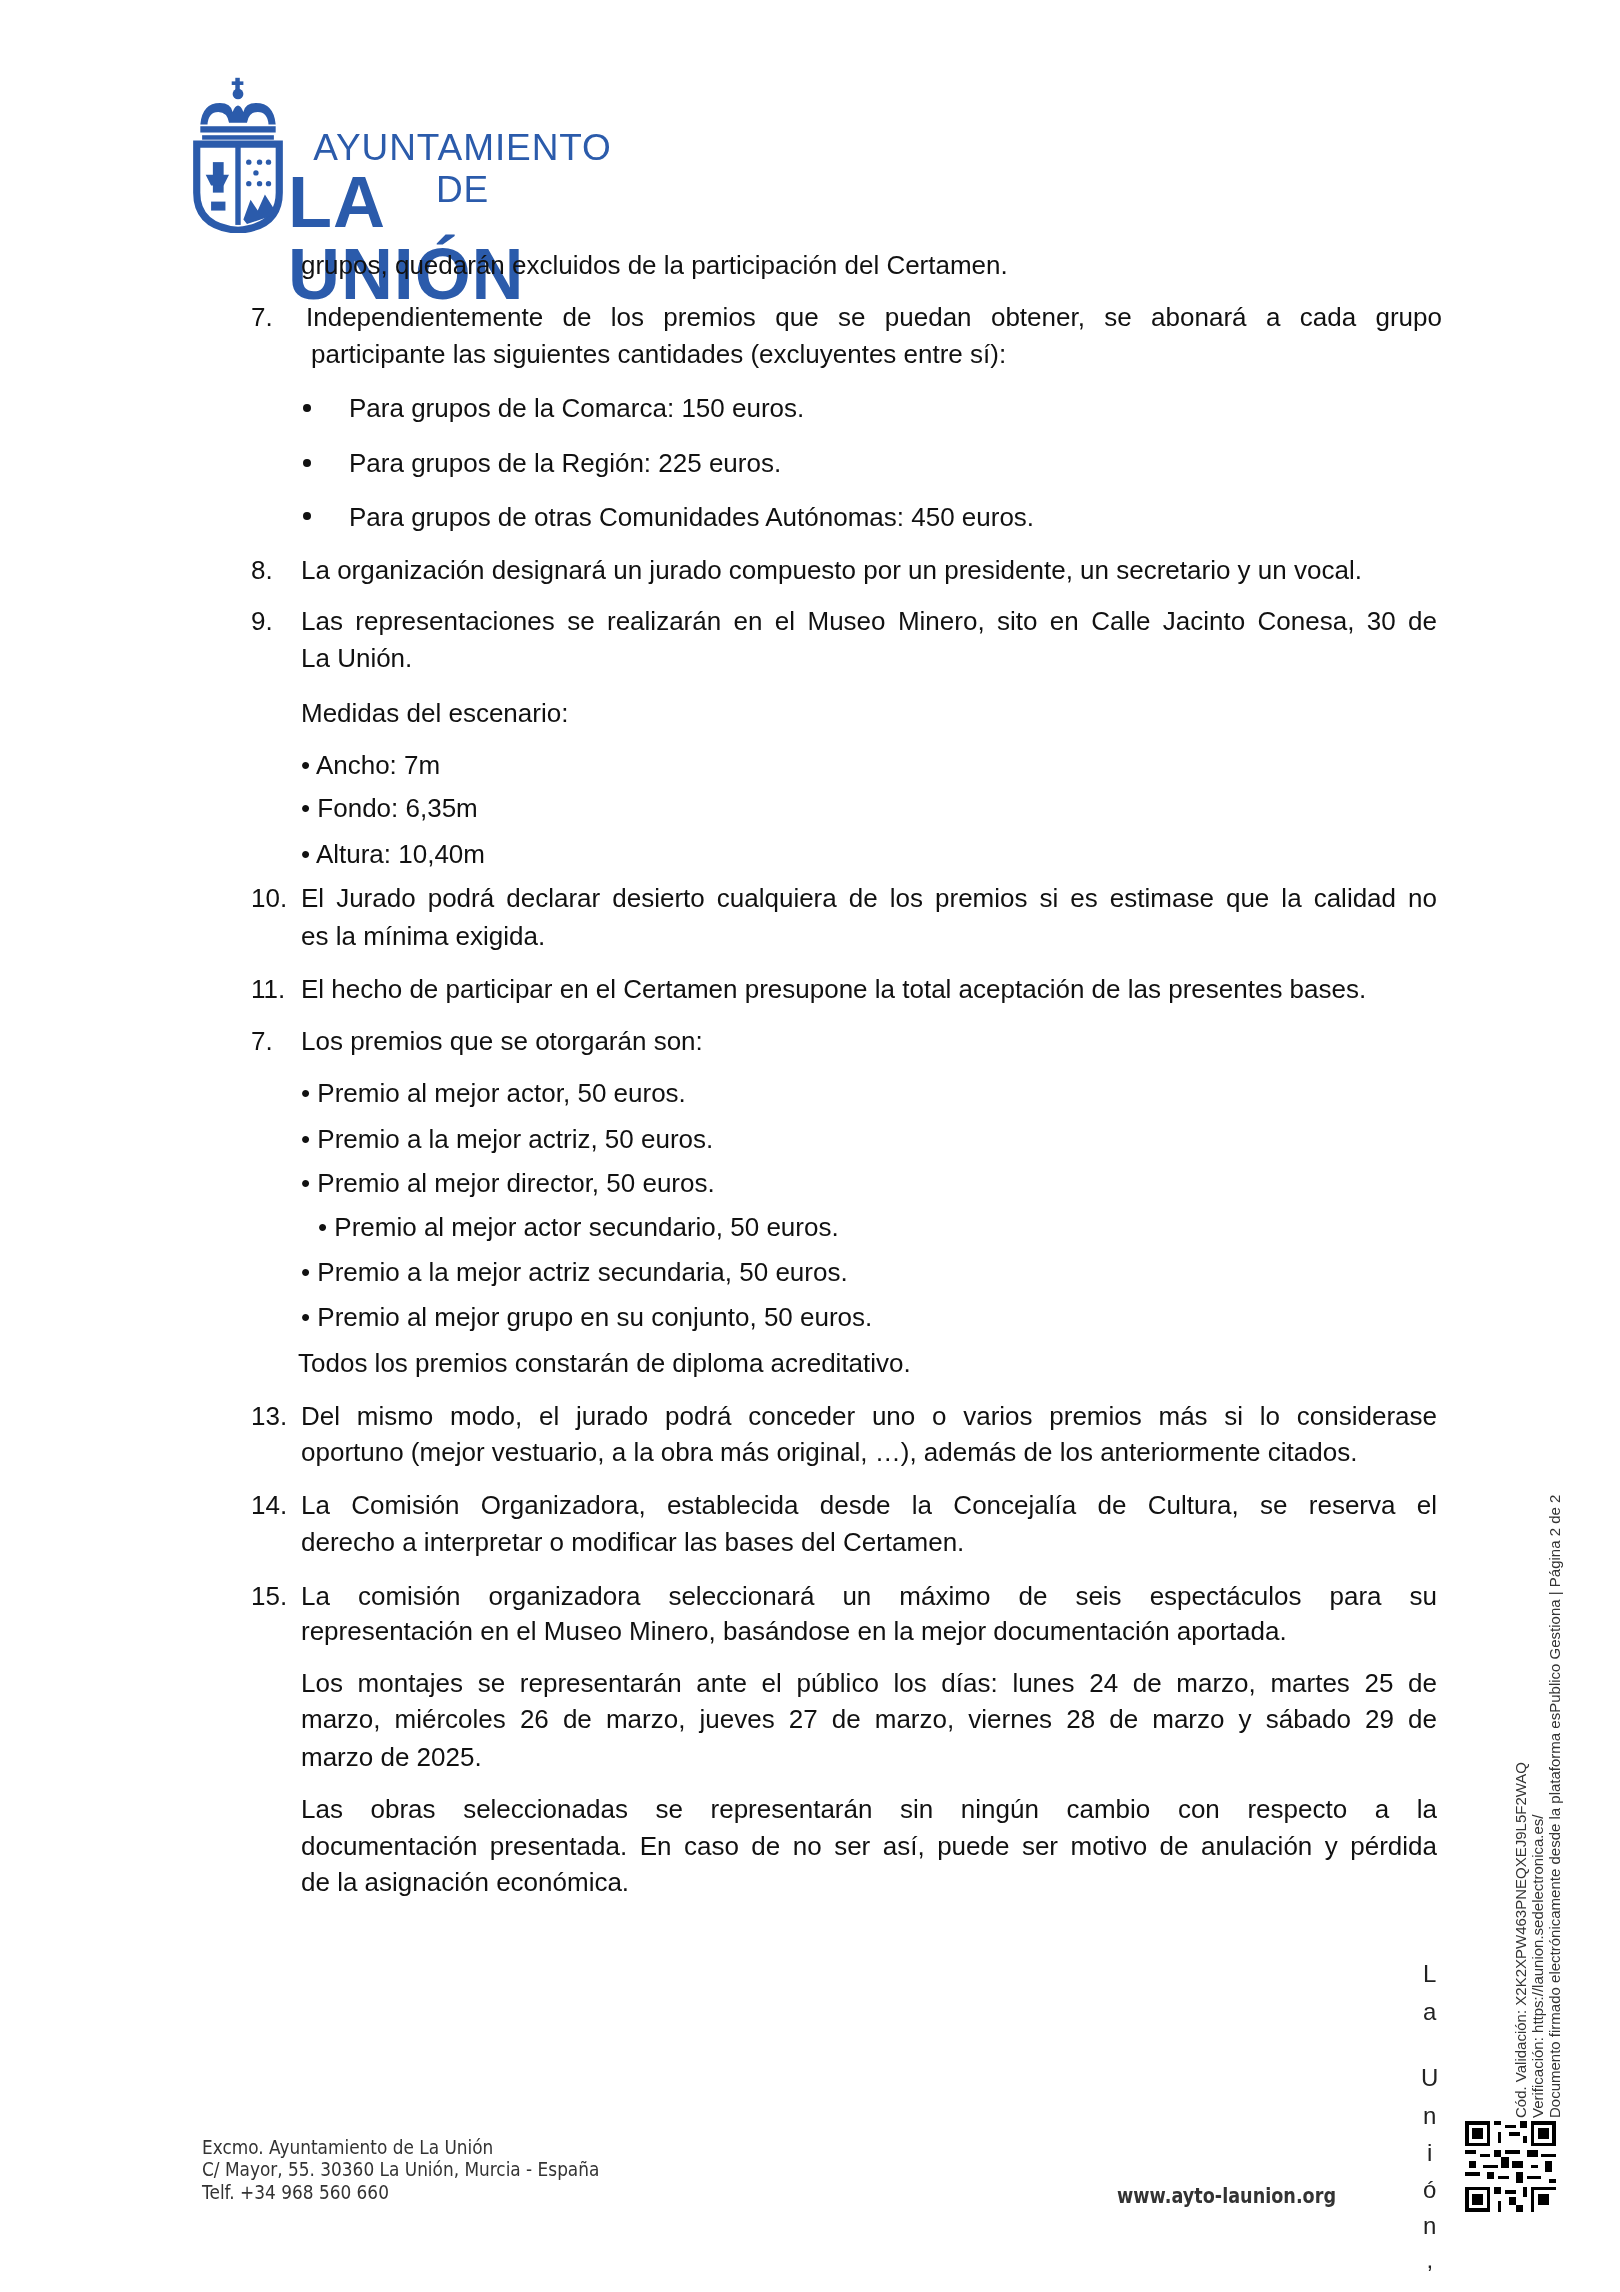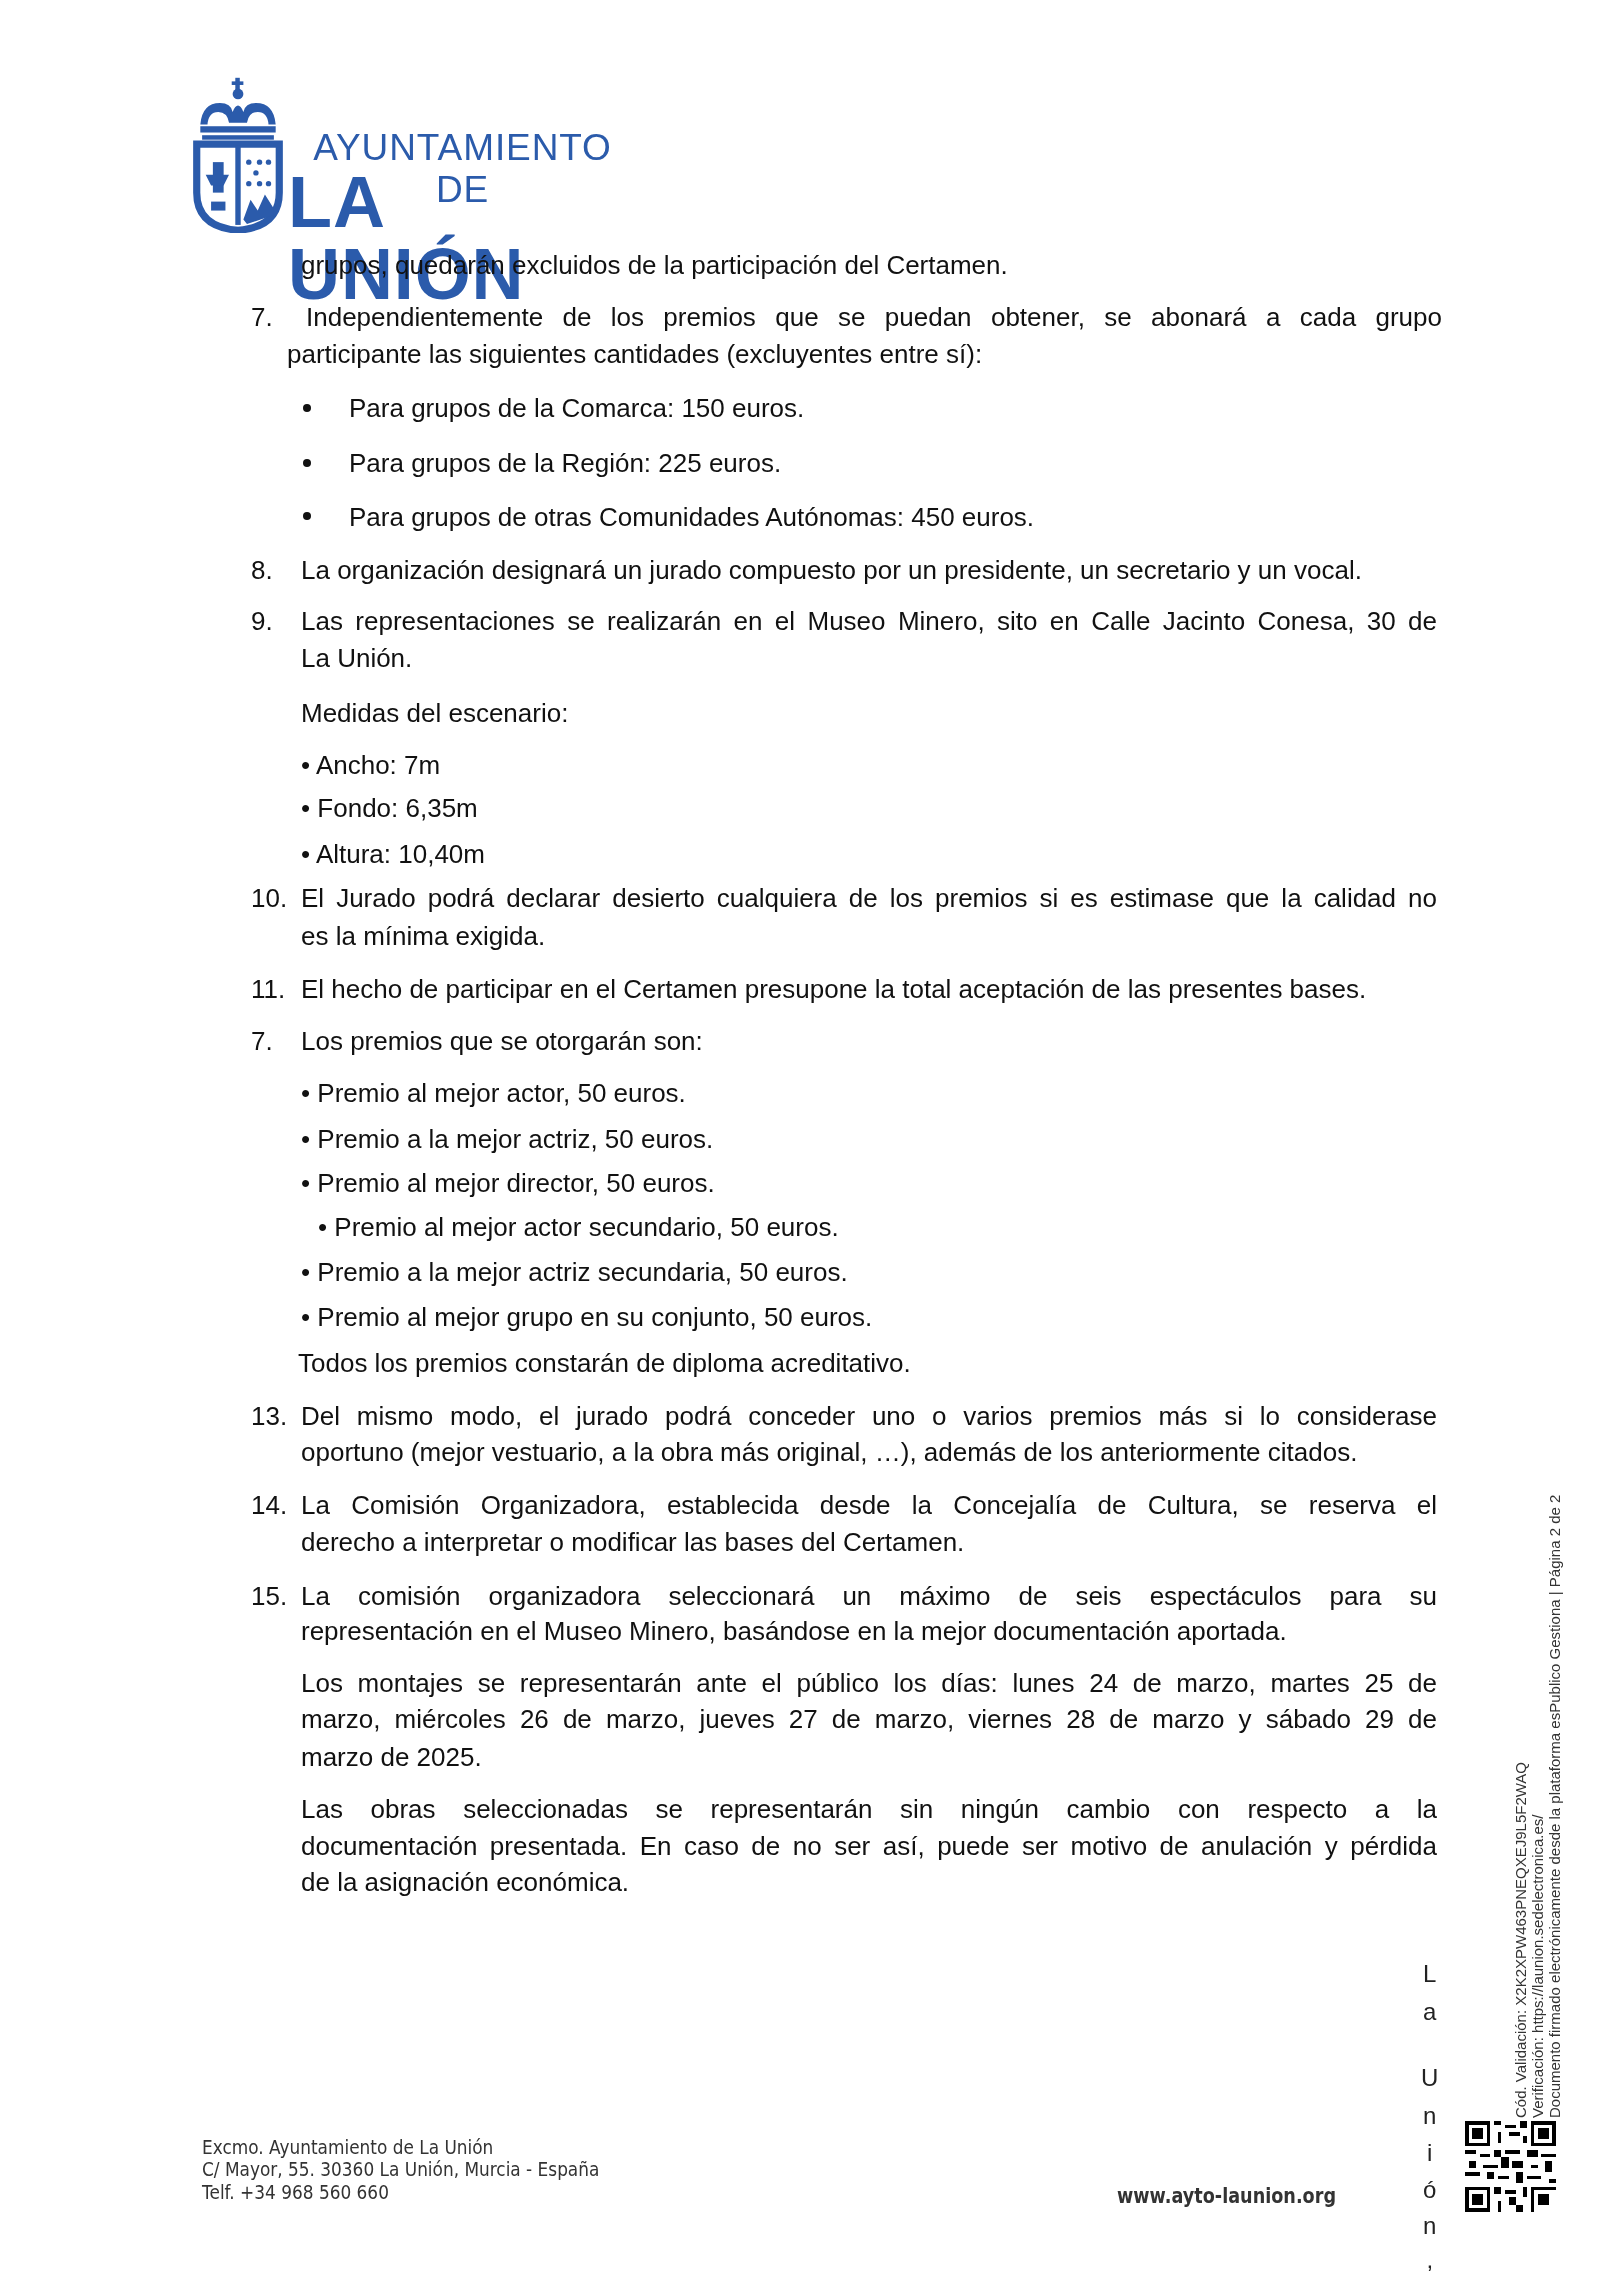--- a/index.html
+++ b/index.html
@@ -56,21 +56,21 @@
   <div class="t1">AYUNTAMIENTO DE</div>
   <div class="t2">LA UNIÓN</div>
 </div>
 
 <div>
   <div class="line" style="left:301px;top:250px">grupos, quedarán excluidos de la participación del Certamen.</div>
 
   <div>
     <div class="num" style="left:251px;top:302px">7.</div>
     <div class="line just" style="left:306px;top:302px">Independientemente de los premios que se puedan obtener, se abonará a cada grupo</div>
-    <div class="line" style="left:287px;top:339px">participante las siguientes cantidades (excluyentes entre sí):</div>
+    <div class="line" style="left:311px;top:339px">participante las siguientes cantidades (excluyentes entre sí):</div>
     <div class="dot" style="left:303px;top:404px"></div>
     <div class="line" style="left:349px;top:393px">Para grupos de la Comarca: 150 euros.</div>
     <div class="dot" style="left:303px;top:459px"></div>
     <div class="line" style="left:349px;top:448px">Para grupos de la Región: 225 euros.</div>
     <div class="dot" style="left:303px;top:512px"></div>
     <div class="line" style="left:349px;top:502px">Para grupos de otras Comunidades Autónomas: 450 euros.</div>
   </div>
 
   <div>
     <div class="num" style="left:251px;top:555px">8.</div>

